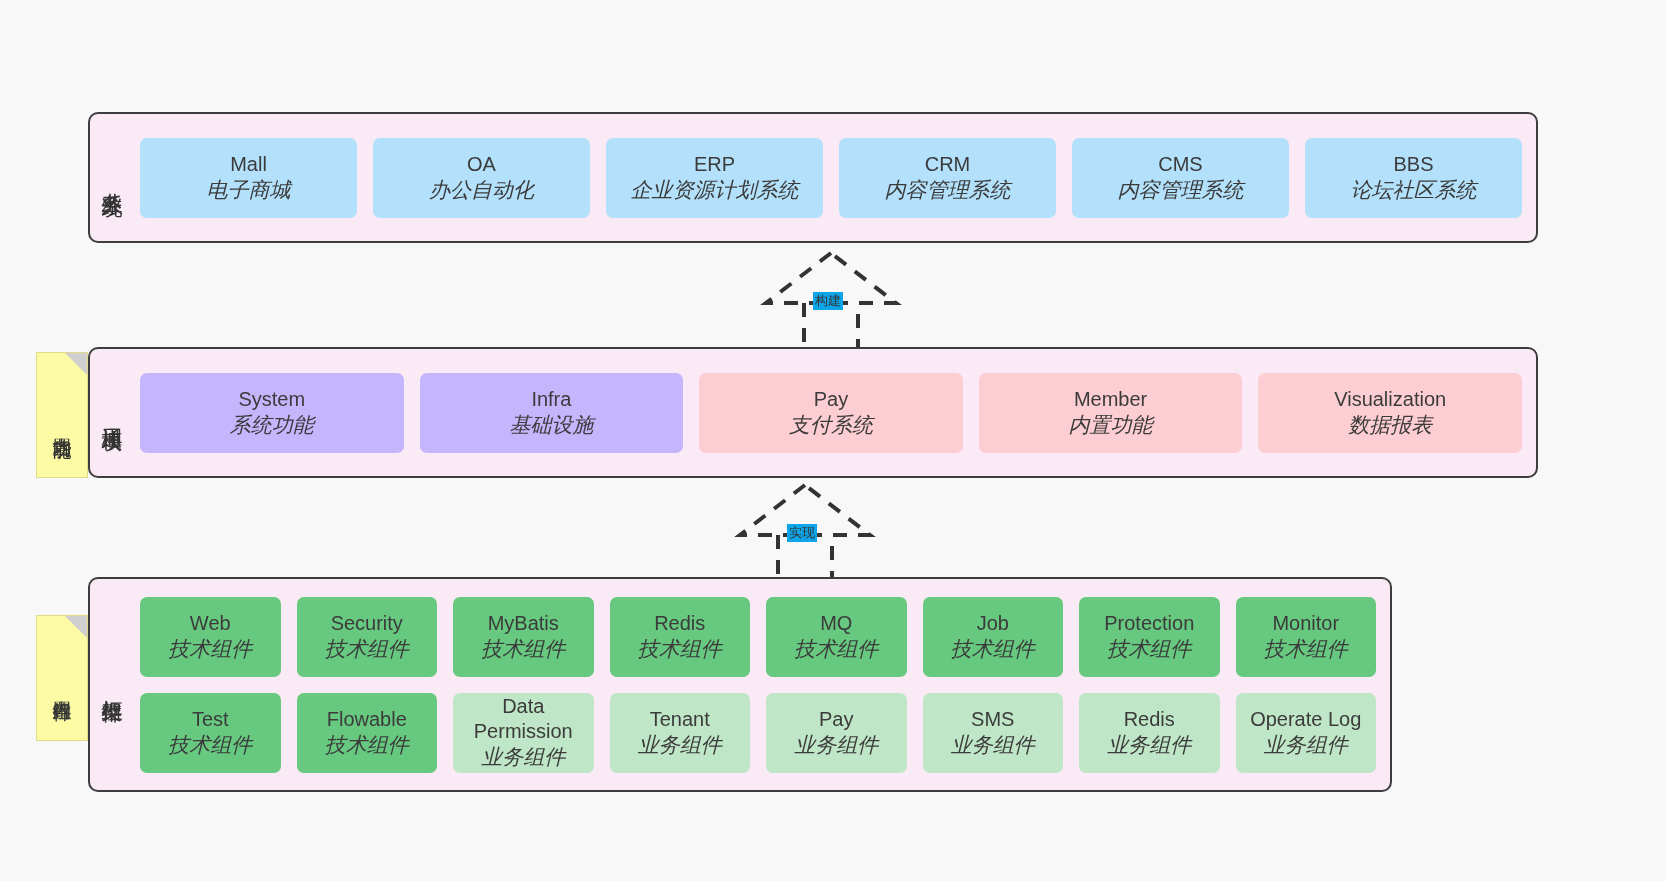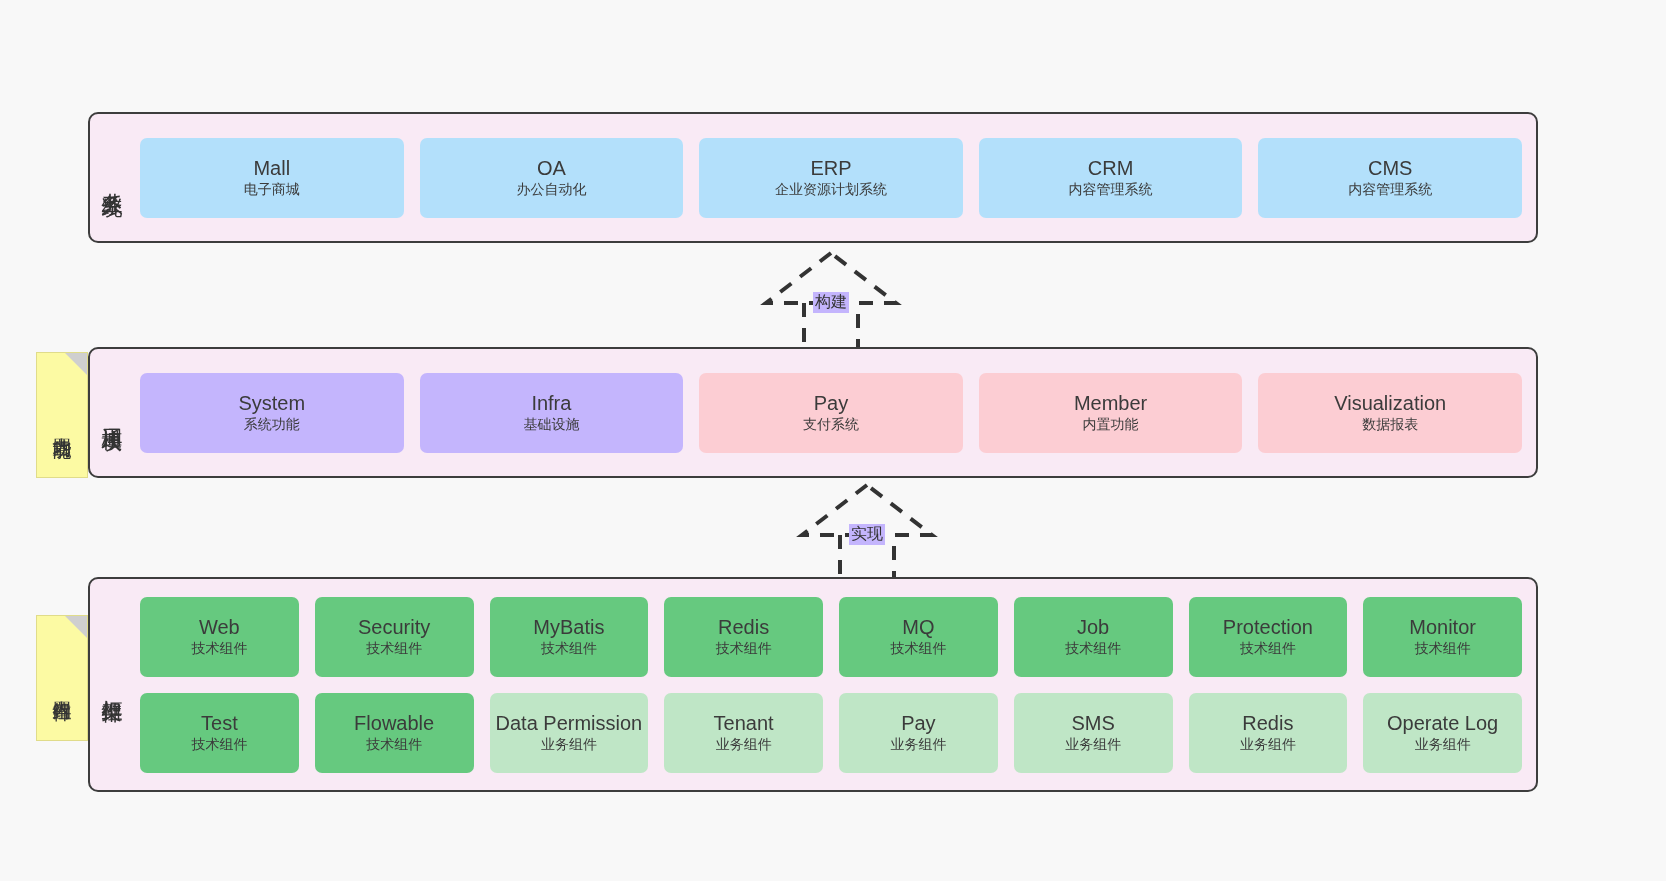--- a/index.html
+++ b/index.html
@@ -64,42 +64,42 @@
     display: flex;
     flex-direction: column;
     align-items: center;
     justify-content: center;
     text-align: center;
     color: #3b3b3b;
     line-height: 1.26;
     padding: 0 6px;
   }
   .card .t-en { font-size: 20px; }
-  .card .t-cn { font-size: 14px; }
+  .card .t-cn { font-size: 21px; font-style: italic; }
 
   .card.blue   { background: #b3e0fb; height: 80px; }
   .card.red    { background: #c4b5fd; height: 80px; }
   .card.pink   { background: #fccdd3; height: 80px; }
   .card.green  { background: #66c97f; height: 80px; }
   .card.lgreen { background: #bfe6c6; height: 80px; }
 
   
   #layer-business { left: 88px;  top: 112px; width: 1450px; height: 131px; }
   #layer-modules  { left: 88px;  top: 347px; width: 1450px; height: 131px; }
-  #layer-framework{ left: 88px;  top: 577px; width: 1450px; height: 215px; }
+  #layer-framework{ left: 88px;  top: 577px; width: 1304px; height: 215px; }
 
   
   .arrow { position: absolute; }
   #arrow-build  { left: 746px; top: 247px; }
-  #arrow-impl   { left: 782px; top: 479px; }
+  #arrow-impl   { left: 720px; top: 479px; }
   .arrow-label {
     position: absolute;
-    font-size: 16px;
+    font-size: 13px;
     color: #333333;
-    background: #c4b5fd;
+    background: #0ea5e9;
     padding: 0 2px;
     white-space: nowrap;
   }
   #arrow-build .arrow-label { left: 67px; top: 45px; }
   #arrow-impl  .arrow-label { left: 67px; top: 45px; }
 
   
   .note {
     position: absolute;
     box-sizing: border-box;
@@ -150,20 +150,24 @@
           <span class="t-cn">企业资源计划系统</span>
         </div>
         <div class="card blue">
           <span class="t-en">CRM</span>
           <span class="t-cn">内容管理系统</span>
         </div>
         <div class="card blue">
           <span class="t-en">CMS</span>
           <span class="t-cn">内容管理系统</span>
         </div>
+        <div class="card blue">
+          <span class="t-en">BBS</span>
+          <span class="t-cn">论坛社区系统</span>
+        </div>
       </div>
     </div>
   </div>
 
   <div class="arrow" id="arrow-build">
     <svg width="170" height="108" viewBox="0 0 170 108">
       <path d="M85 6 L20 56 L150 56 Z" fill="none" stroke="#333" stroke-width="4" stroke-dasharray="14 11" stroke-linecap="butt"></path>
       <path d="M58 56 L58 104 L112 104 L112 56" fill="none" stroke="#333" stroke-width="4" stroke-dasharray="14 11" stroke-linecap="butt"></path>
     </svg>
     <span class="arrow-label">构建</span>

